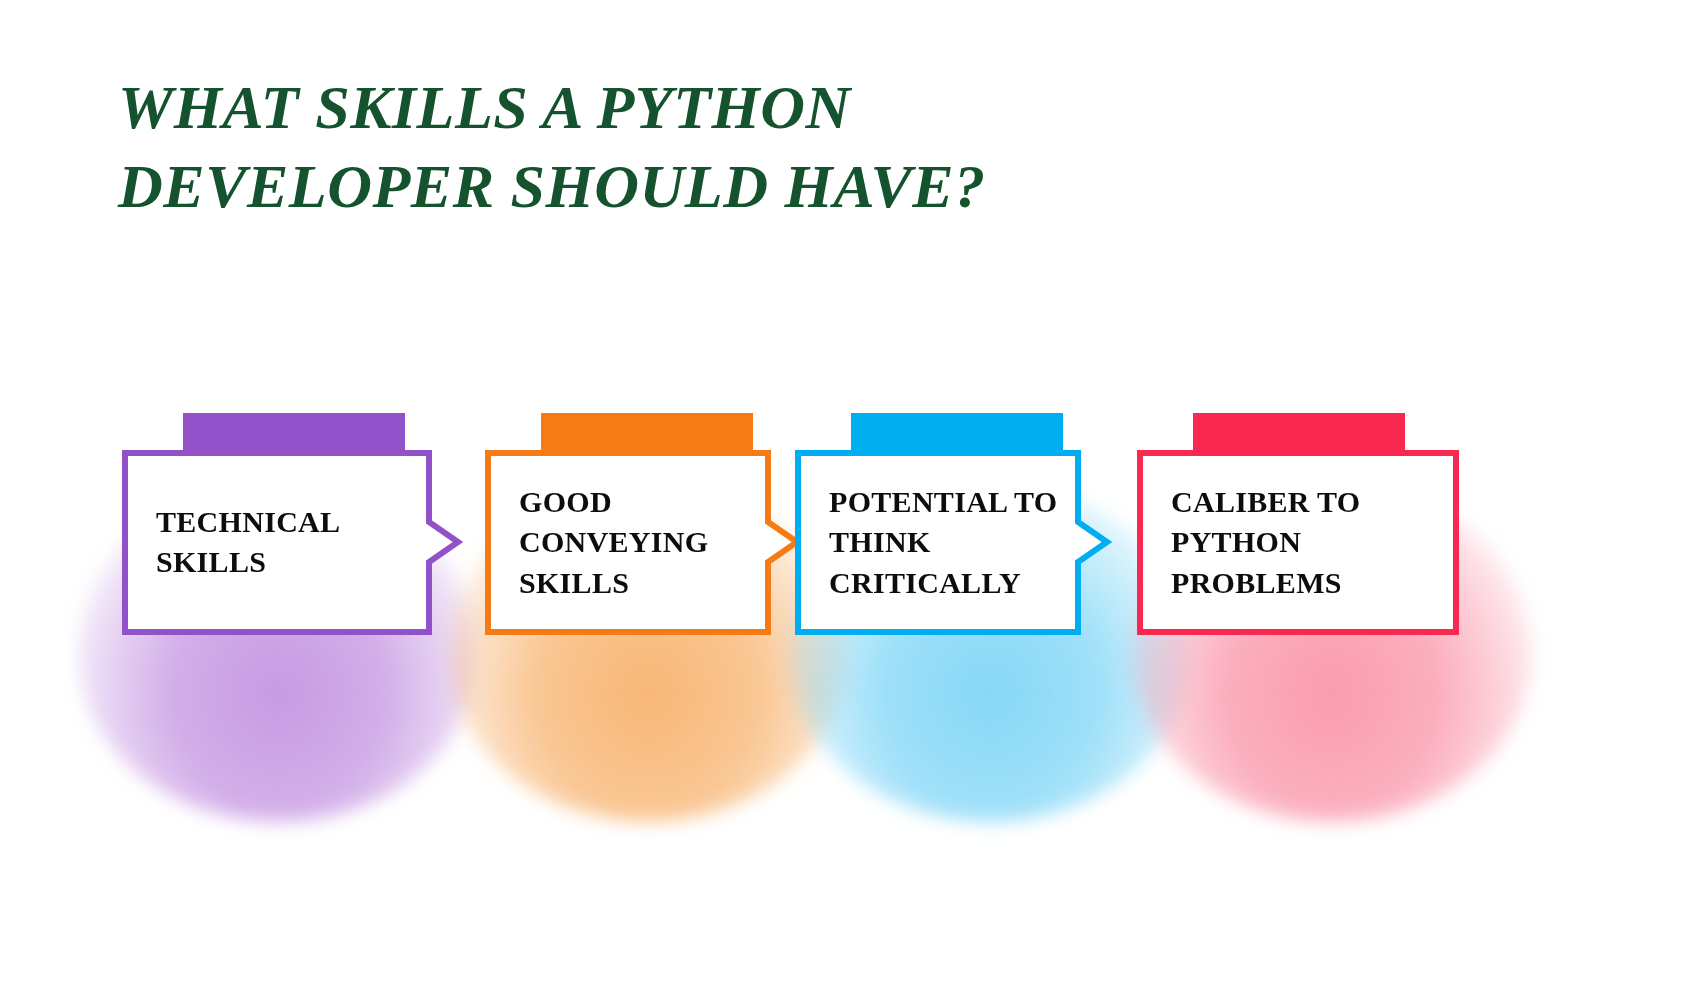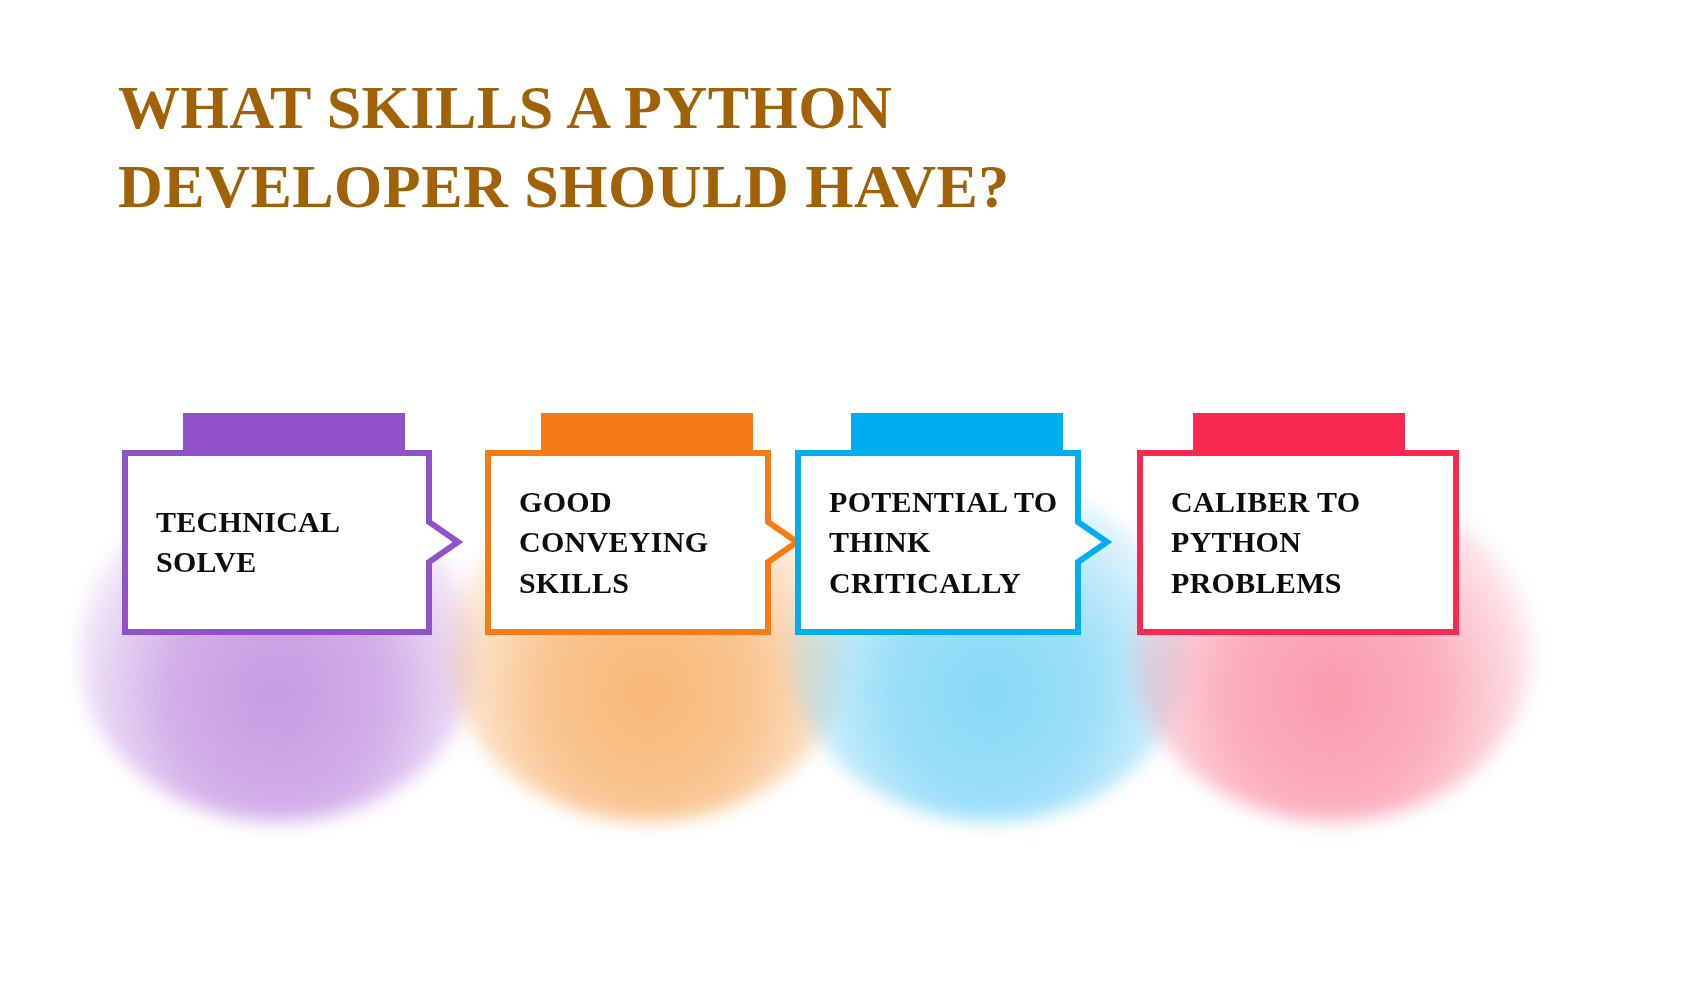--- a/index.html
+++ b/index.html
@@ -101,38 +101,38 @@
     letter-spacing: 0.3px;
     white-space: pre-line;
     z-index: 6;
   }
 </style>
 </head>
 <body>
 
 <div id="slide" style="background: rgb(255, 255, 255);">
 
-  <div id="title" style="color: #a16207;">WHAT SKILLS A PYTHON
+  <div id="title" style="color: #14532d; font-style: italic;">WHAT SKILLS A PYTHON
 DEVELOPER SHOULD HAVE?</div>
 
   <div id="diagram">
 
     <div class="glow" style="left: 78px; background: radial-gradient(at 50% 62%, rgb(199, 154, 227) 0%, rgba(199, 154, 227, 0.8) 38%, rgba(199, 154, 227, 0.333) 66%, rgba(199, 154, 227, 0) 82%);"></div>
     <div class="glow" style="left: 448px; background: radial-gradient(at 50% 62%, rgb(248, 183, 118) 0%, rgba(248, 183, 118, 0.8) 38%, rgba(248, 183, 118, 0.333) 66%, rgba(248, 183, 118, 0) 82%);"></div>
     <div class="glow" style="left: 790px; background: radial-gradient(at 50% 62%, rgb(134, 216, 247) 0%, rgba(134, 216, 247, 0.8) 38%, rgba(134, 216, 247, 0.333) 66%, rgba(134, 216, 247, 0) 82%);"></div>
     <div class="glow" style="left: 1132px; background: radial-gradient(at 50% 62%, rgb(250, 155, 174) 0%, rgba(250, 155, 174, 0.8) 38%, rgba(250, 155, 174, 0.333) 66%, rgba(250, 155, 174, 0) 82%);"></div>
 
     <div class="stage" style="left:122px; width:340px;">
       <div class="tab" style="left: 61px; width: 222px; background: rgb(145, 81, 201);"></div>
       <div class="cardwrap" style="left:0px; width:340px;">
         <svg class="card-svg" viewBox="0 0 340 185" preserveAspectRatio="none">
           <path class="card-path" d="M3,3 L307,3 L307,72 L336,92 L307,112 L307,182 L3,182 Z" fill="#FFFFFF" stroke-width="6" stroke-linejoin="miter" stroke="#9151C9"></path>
         </svg>
         <div class="card-label">TECHNICAL
-SOLVE</div>
+SKILLS</div>
       </div>
     </div>
 
     <div class="stage" style="left:453px; width:340px;margin-left:32px;">
       <div class="tab" style="left: 56px; width: 212px; background: rgb(244, 123, 22);"></div>
       <div class="cardwrap" style="left:0px; width:316px;">
         <svg class="card-svg" viewBox="0 0 316 185" preserveAspectRatio="none">
           <path class="card-path" d="M3,3 L283,3 L283,72 L312,92 L283,112 L283,182 L3,182 Z" fill="#FFFFFF" stroke-width="6" stroke-linejoin="miter" stroke="#F47B16"></path>
         </svg>
         <div class="card-label">GOOD

